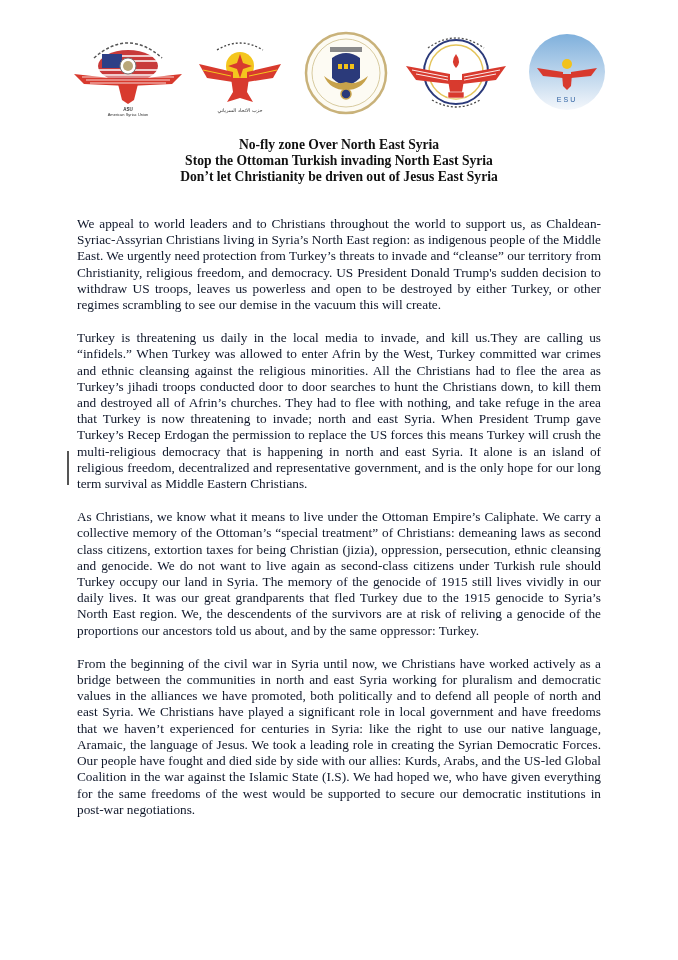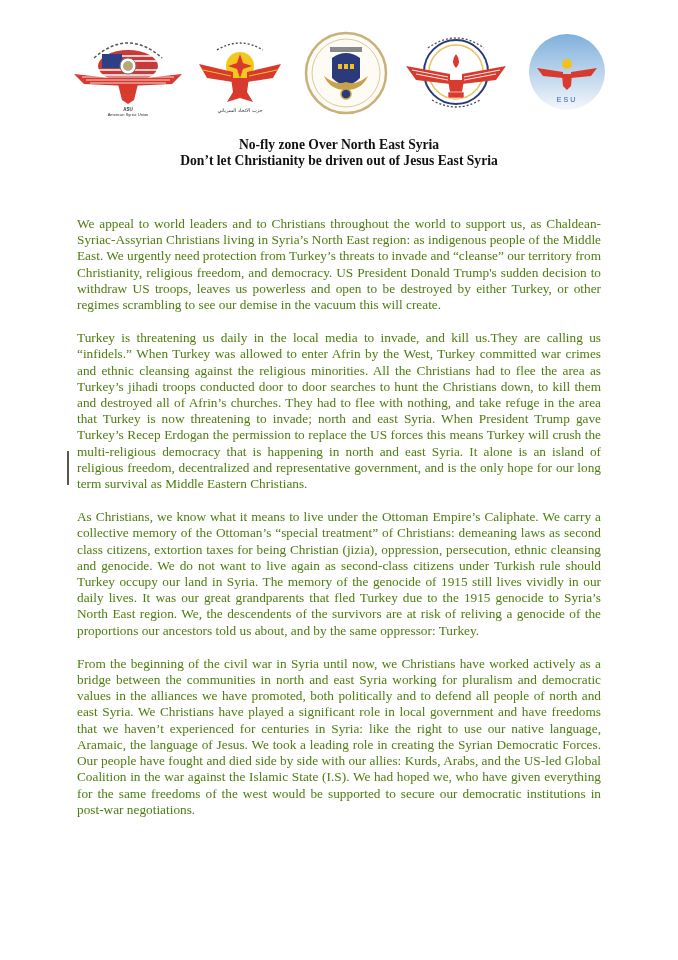--- a/index.html
+++ b/index.html
@@ -2,21 +2,21 @@
 <html><head>
   <meta charset="utf-8">
   <style>
     html, body { margin: 0; padding: 0; background: #ffffff; }
     body { width: 678px; height: 960px; position: relative; overflow: hidden; font-family: "Liberation Serif", serif; color: #222; }
     .logos { position: absolute; top: 28px; left: 72px; width: 540px; height: 90px; }
     .logo { position: absolute; top: 0; height: 90px; }
     .logo svg { display: block; }
     .headings { position: absolute; top: 137px; left: 0; width: 678px; text-align: center; font-weight: bold; font-size: 13.6px; line-height: 16px; color: #111; }
     .headings div { white-space: nowrap; }
-    .body { position: absolute; top: 216px; left: 77px; width: 524px; font-size: 13.3px; line-height: 16.2px; text-align: justify; color: #4d7c0f; }
+    .body { position: absolute; top: 216px; left: 77px; width: 524px; font-size: 13.3px; line-height: 16.2px; text-align: justify; color: #0f172a; }
     .body p { margin: 0 0 17px 0; text-align-last: left; }
     .change-bar { position: absolute; left: 67px; top: 451px; width: 1.5px; height: 34px; background: #555; }
   </style>
 </head>
 <body>
 
 <div class="logos">
 
   <div class="logo" style="left:0; width:112px;">
     <svg width="112" height="90" viewBox="0 0 112 90">
@@ -108,20 +108,21 @@
       <path d="M10 40 L36 44 L36 50 L16 48 Z" fill="#d83a2e"></path>
       <path d="M70 40 L44 44 L44 50 L64 48 Z" fill="#d83a2e"></path>
       <path d="M35 46 L45 46 L44 58 L40 62 L36 58 Z" fill="#d83a2e"></path>
       <text x="40" y="74" font-size="7" text-anchor="middle" fill="#2b5fa0" font-family="Liberation Sans, sans-serif" letter-spacing="2">ESU</text>
     </svg>
   </div>
 </div>
 
 <div class="headings">
   <div>No-fly zone Over North East Syria</div>
+  <div>Stop the Ottoman Turkish invading North East Syria</div>
   <div>Don’t let Christianity be driven out of Jesus East Syria</div>
 </div>
 
 <div class="change-bar"></div>
 
 <div class="body">
   <p>We appeal to world leaders and to Christians throughout the world to support us, as Chaldean-Syriac-Assyrian Christians living in Syria’s North East region: as indigenous people of the Middle East. We urgently need protection from Turkey’s threats to invade and “cleanse” our territory from Christianity, religious freedom, and democracy. US President Donald Trump's sudden decision to withdraw US troops, leaves us powerless and open to be destroyed by either Turkey, or other regimes scrambling to see our demise in the vacuum this will create.</p>
   <p>Turkey is threatening us daily in the local media to invade, and kill us.They are calling us “infidels.” When Turkey was allowed to enter Afrin by the West, Turkey committed war crimes and ethnic cleansing against the religious minorities. All the Christians had to flee the area as Turkey’s jihadi troops conducted door to door searches to hunt the Christians down, to kill them and destroyed all of Afrin’s churches. They had to flee with nothing, and take refuge in the area that Turkey is now threatening to invade; north and east Syria. When President Trump gave Turkey’s Recep Erdogan the permission to replace the US forces this means Turkey will crush the multi-religious democracy that is happening in north and east Syria. It alone is an island of religious freedom, decentralized and representative government, and is the only hope for our long term survival as Middle Eastern Christians.</p>
   <p>As Christians, we know what it means to live under the Ottoman Empire’s Caliphate. We carry a collective memory of the Ottoman’s “special treatment” of Christians: demeaning laws as second class citizens, extortion taxes for being Christian (jizia), oppression, persecution, ethnic cleansing and genocide. We do not want to live again as second-class citizens under Turkish rule should Turkey occupy our land in Syria. The memory of the genocide of 1915 still lives vividly in our daily lives. It was our great grandparents that fled Turkey due to the 1915 genocide to Syria’s North East region. We, the descendents of the survivors are at risk of reliving a genocide of the proportions our ancestors told us about, and by the same oppressor: Turkey.</p>
   <p>From the beginning of the civil war in Syria until now, we Christians have worked actively as a bridge between the communities in north and east Syria working for pluralism and democratic values in the alliances we have promoted, both politically and to defend all people of north and east Syria. We Christians have played a significant role in local government and have freedoms that we haven’t experienced for centuries in Syria: like the right to use our native language, Aramaic, the language of Jesus.  We took a leading role in creating the Syrian Democratic Forces. Our people have fought and died side by side with our allies: Kurds, Arabs, and the US-led Global Coalition in the war against the Islamic State (I.S). We had hoped we, who have given everything for the same freedoms of the west would be supported to secure our democratic institutions in post-war negotiations.</p>

